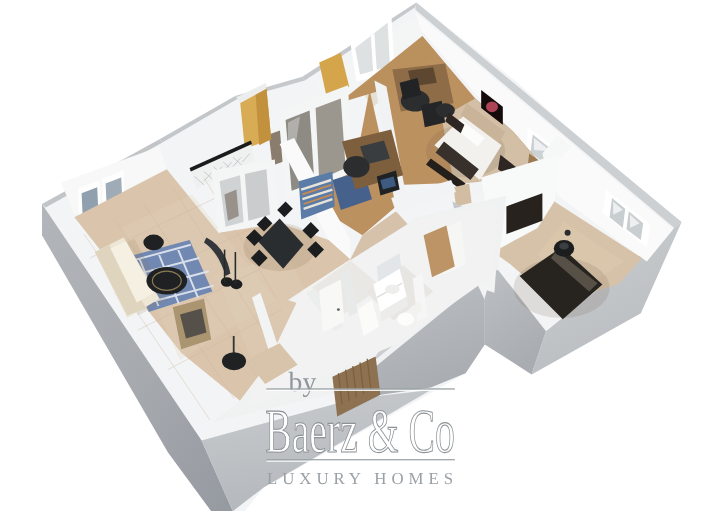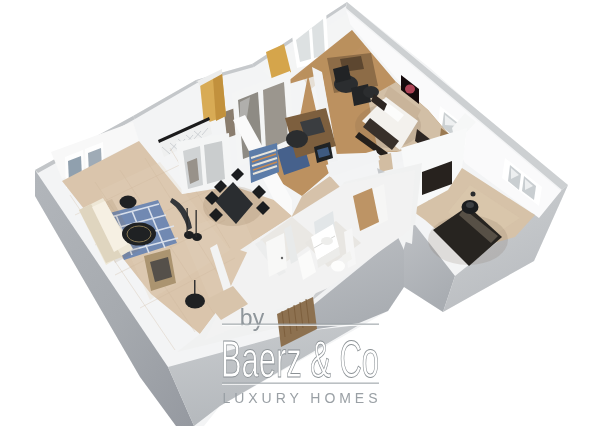--- a/index.html
+++ b/index.html
@@ -1,17 +1,17 @@
 <!DOCTYPE html>
 <html><head>
 <meta charset="utf-8">
 <style>
   html,body{margin:0;padding:0;background:#ffffff;}
   .page{position:relative;width:600px;height:426px;overflow:hidden;background:#fdba74;
-        font-family:Liberation Sans, sans-serif;}
+        font-family:Liberation Serif, serif;}
   svg{position:absolute;left:0;top:0;}
 </style>
 </head>
 <body>
 <div class="page">
 <svg width="600" height="426" viewBox="0 0 600 426">
   <defs>
     <linearGradient id="gLeft" x1="0" y1="0" x2="1" y2="1">
       <stop offset="0" stop-color="#b2b6bb"></stop>
       <stop offset="0.55" stop-color="#a6aaaf"></stop>

